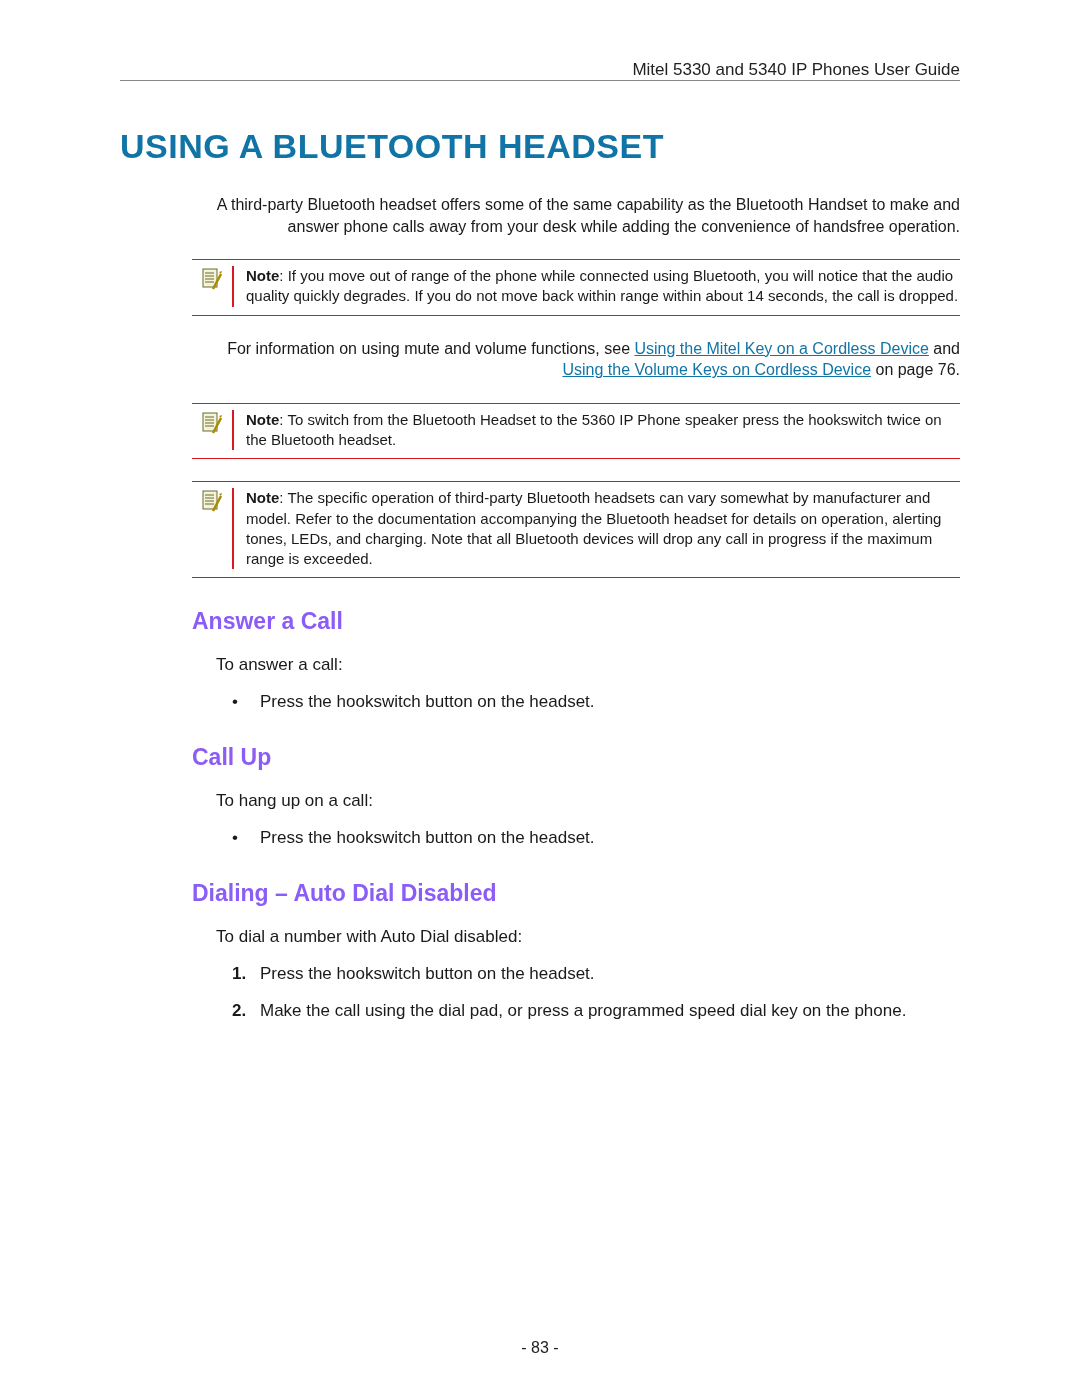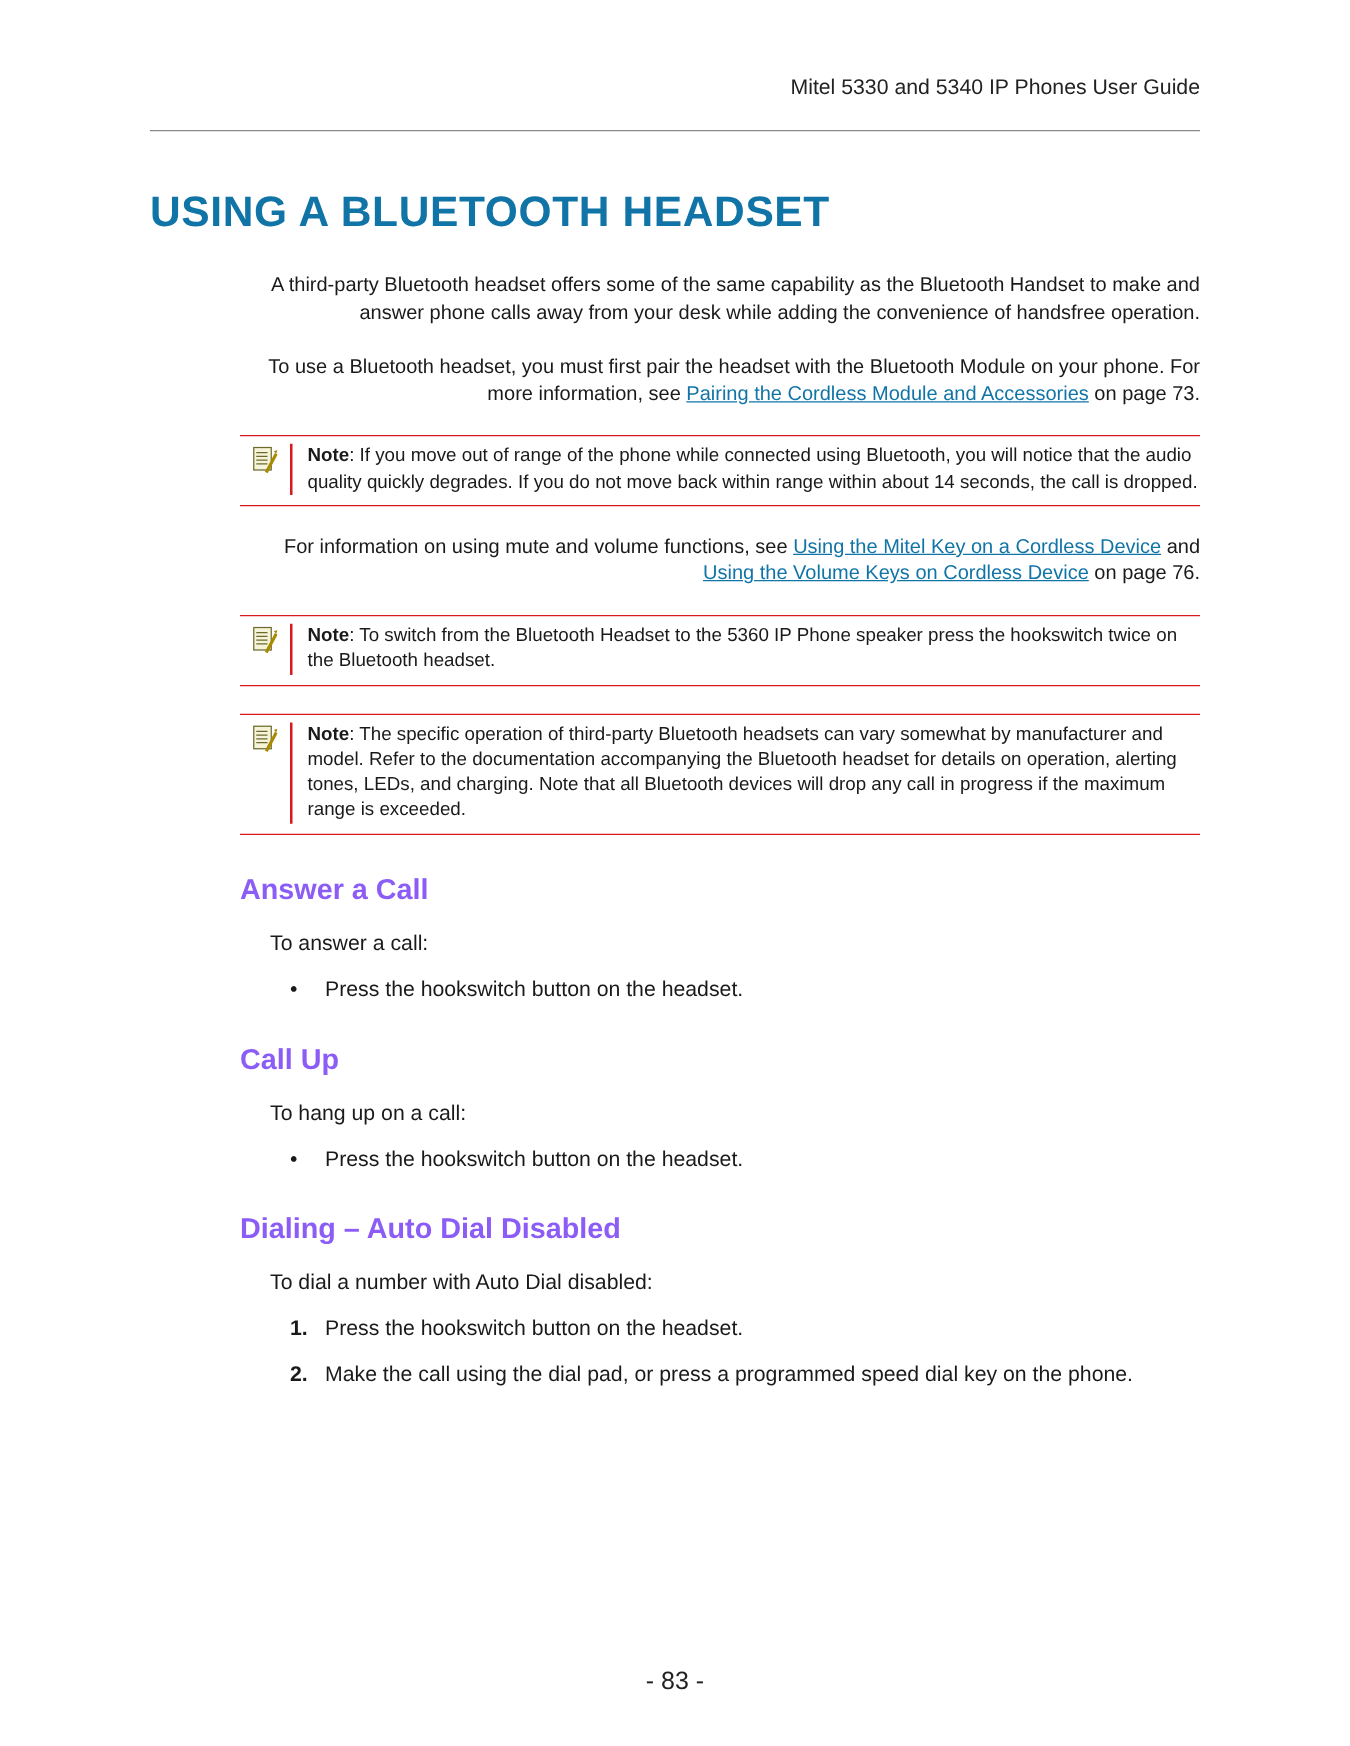--- a/index.html
+++ b/index.html
@@ -13,21 +13,21 @@
     width: 1080px;
     height: 1397px;
     box-sizing: border-box;
     padding: 60px 120px 40px 120px;
     position: relative;
   }
   .header-title {
     text-align: right;
     font-size: 17px;
     color: #222;
-    padding-bottom: 24px;
+    padding-bottom: 0;
     border-bottom: 1px solid #888;
     margin-bottom: 46px;
   }
   .h1 {
     font-family: Arial, Helvetica, sans-serif;
     font-size: 34px;
     font-weight: bold;
     color: #1174a6;
     letter-spacing: 0.5px;
     margin: 0 0 28px 0;
@@ -108,40 +108,37 @@
   }
   .bullet-row .item-text, .num-row .item-text {
     flex: 1;
   }
   .footer {
     position: absolute;
     bottom: 40px;
     left: 0;
     right: 0;
     text-align: center;
-    font-size: 20px;
+    font-size: 16px;
     color: #222;
   }
 </style>
 </head>
 <body>
 
 <div class="page">
 
   <div class="header-title">Mitel 5330 and 5340 IP Phones User Guide</div>
 
   <h1 class="h1">USING A BLUETOOTH HEADSET</h1>
 
   <div class="body-column">
 
     <p class="paragraph">A third-party Bluetooth headset offers some of the same capability as the Bluetooth Handset to make and answer phone calls away from your desk while adding the convenience of handsfree operation.</p>
 
-    <p class="paragraph">
-      <span>To use a Bluetooth headset, you must first pair the headset with the Bluetooth Module on your phone. For more information, see </span><span class="link">Pairing the Cordless Module and Accessories</span><span> on page 73.</span>
-    </p>
 
     <div class="note-block">
       <div class="note-icon-cell">
         <span class="note-icon">
           <svg width="20" height="22" viewBox="0 0 20 22">
             <rect x="1" y="1" width="14" height="18" fill="#f5f3d8" stroke="#6b6b2f" stroke-width="1"></rect>
             <line x1="3" y1="5" x2="12" y2="5" stroke="#6b6b2f" stroke-width="1"></line>
             <line x1="3" y1="8" x2="12" y2="8" stroke="#6b6b2f" stroke-width="1"></line>
             <line x1="3" y1="11" x2="12" y2="11" stroke="#6b6b2f" stroke-width="1"></line>
             <line x1="3" y1="14" x2="12" y2="14" stroke="#6b6b2f" stroke-width="1"></line>

